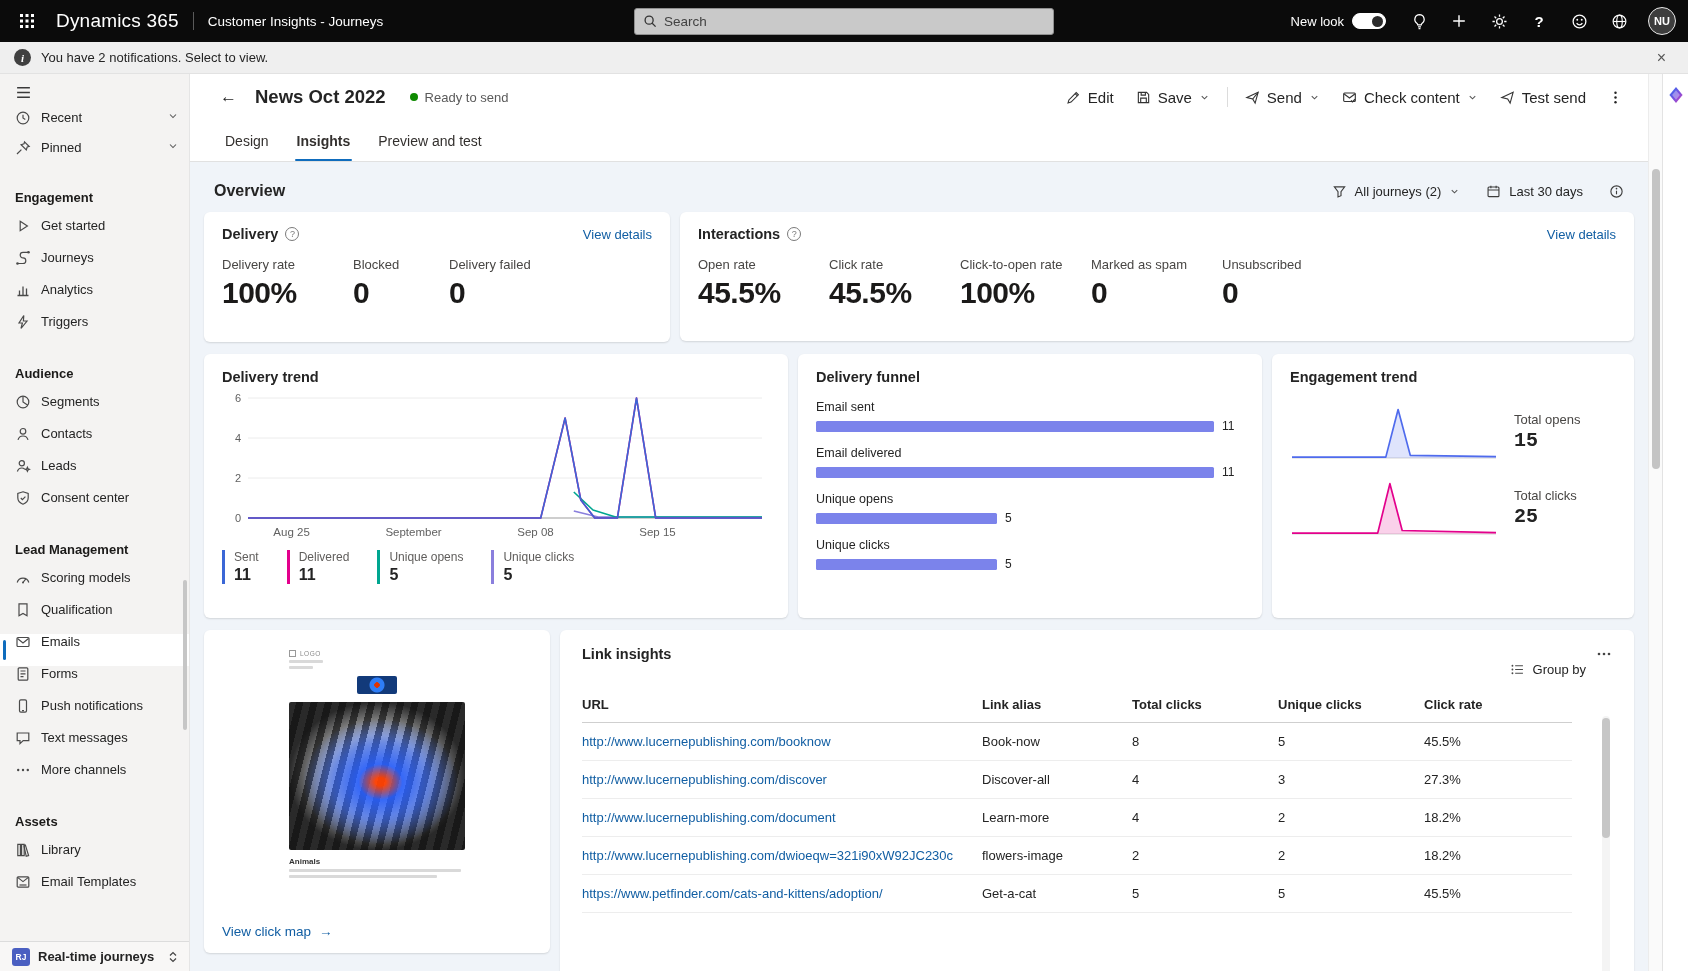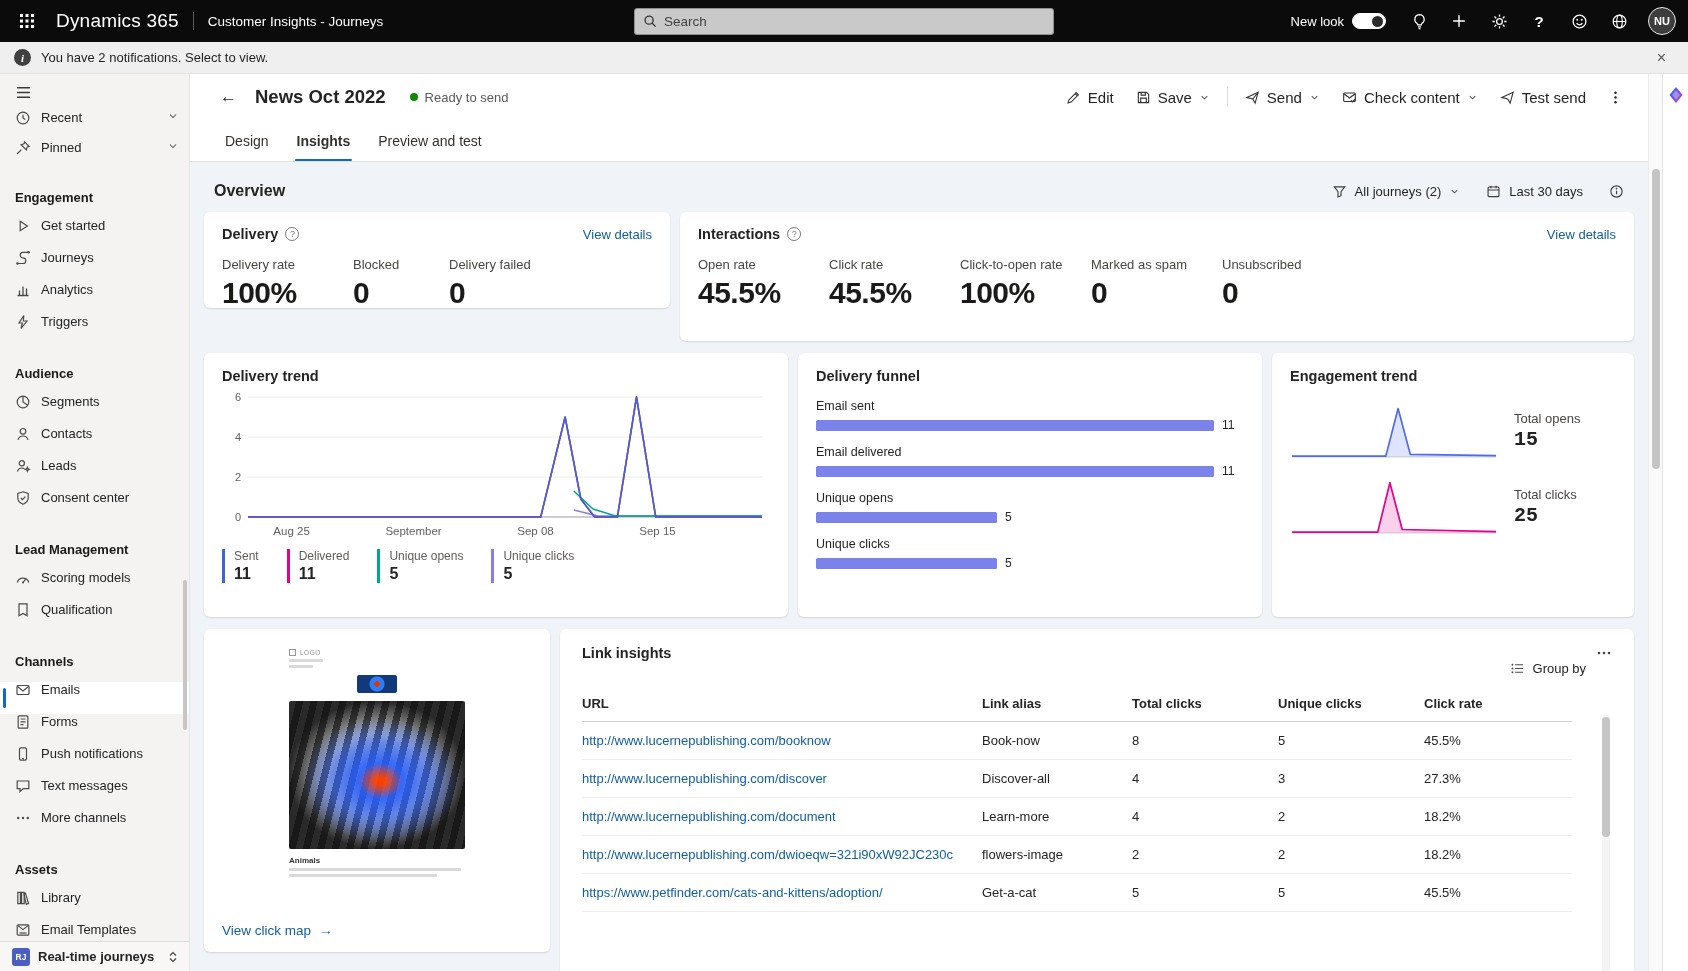--- a/index.html
+++ b/index.html
@@ -79,21 +79,21 @@
   .ov-ctrl .ic { color:#3d3d3d; }
 
   .cards-row { display:flex; gap:10px; margin-bottom:12px; align-items:flex-start; }
   .card { background:#fff; border-radius:6px; box-shadow:0 1px 2px rgba(0,0,0,.13); padding:14px 18px; position:relative; }
   .card-title-row { display:flex; align-items:center; }
   .card-title { font-size:14.5px; font-weight:700; }
   .help-q { width:14px; height:14px; border:1px solid #7a7a7a; border-radius:50%; color:#7a7a7a; font-size:9px; display:flex; align-items:center; justify-content:center; margin-left:7px; cursor:pointer; }
   .view-details { margin-left:auto; font-size:13px; color:#115ea3; cursor:pointer; }
   .dots-h { margin-left:auto; cursor:pointer; color:#444; }
 
-  .card-delivery { width:466px; height:96px; }
+  .card-delivery { width:466px; height:130px; }
   .card-interactions { flex:1; height:129px; }
   .kpis { display:flex; margin-top:15px; }
   .kpi { width:131px; flex:none; }
   .kpi.narrow { width:96px; }
   .kpi-label { font-size:13px; color:#484644; margin-bottom:4px; white-space:nowrap; }
   .kpi-value { font-size:30px; font-weight:700; color:#1b1a19; letter-spacing:-.5px; }
 
   .card-trend { width:584px; height:264px; }
   .trend-svg { width:100%; height:150px; margin-top:4px; display:block; font-family:inherit; }
   .legend { display:flex; gap:28px; margin-top:10px; }
@@ -384,21 +384,20 @@
         </div>
         <div class="sb-row">
           <svg class="ic" width="16" height="16" viewBox="0 0 16 16">
             <g stroke="currentColor" fill="none" stroke-width="1.2">
                 <path d="M4 1.8h8v12l-4-2.4-4 2.4z"></path>
               </g>
           </svg>
           <span class="sb-label">Qualification</span>
         </div>
 
-        <div class="sb-section">Channels</div>
         <div class="sb-row active">
           <svg class="ic" width="16" height="16" viewBox="0 0 16 16">
             <g stroke="currentColor" fill="none" stroke-width="1.2">
                 <rect x="2" y="3.5" width="12" height="9" rx="1"></rect>
                 <path d="M2.5 4.5L8 9l5.5-4.5"></path>
               </g>
           </svg>
           <span class="sb-label">Emails</span>
         </div>
         <div class="sb-row">

